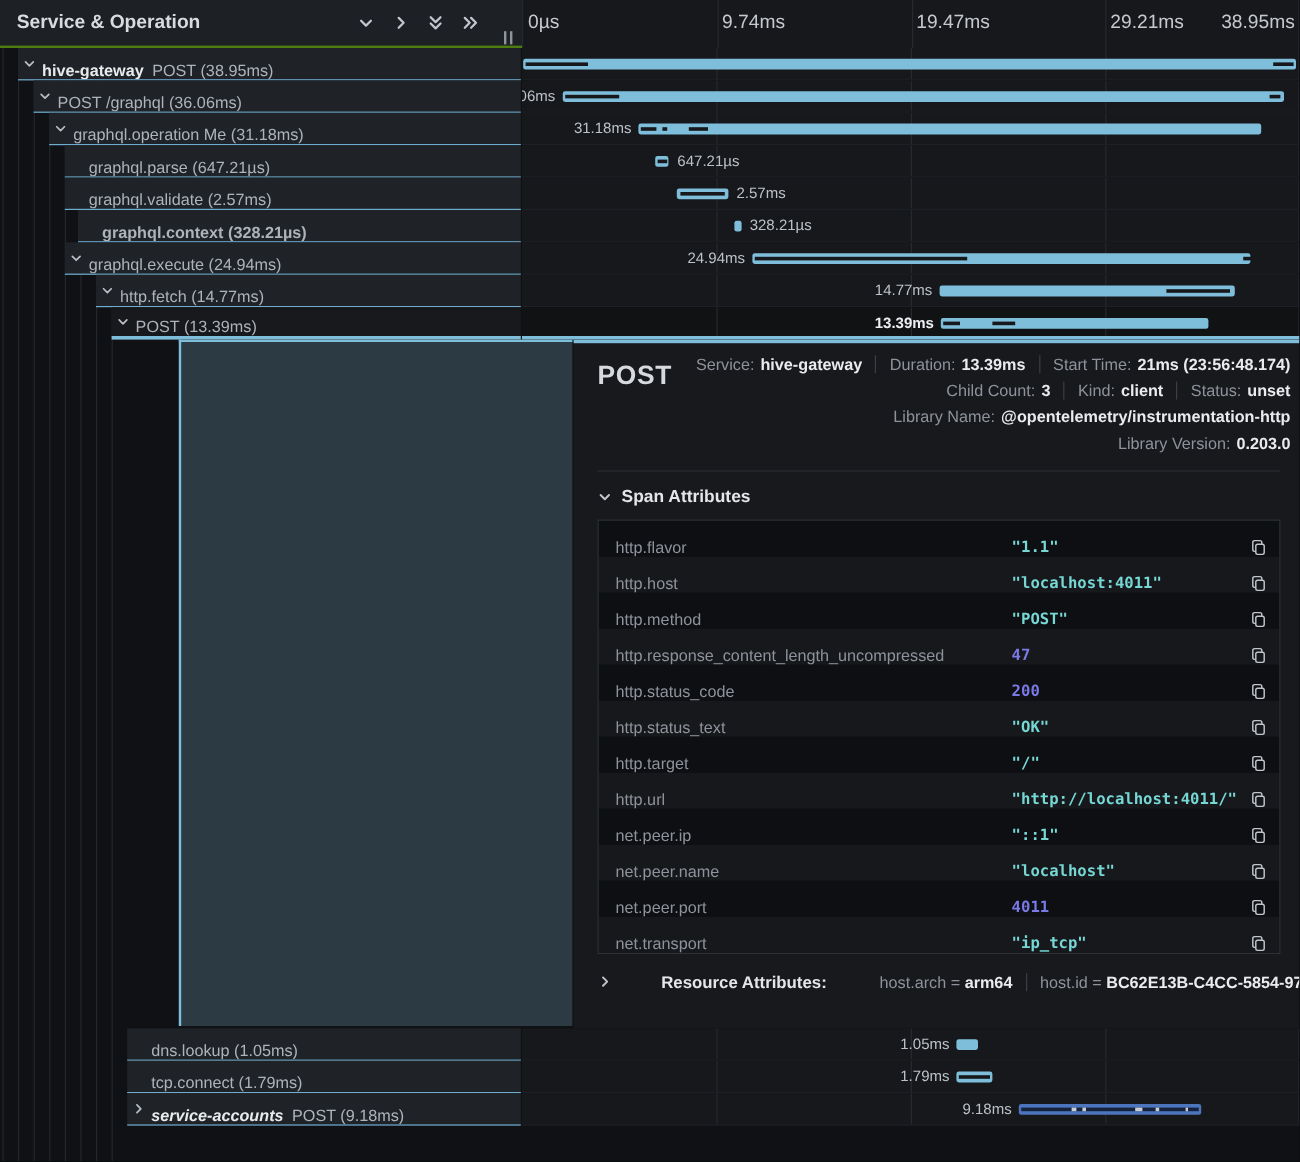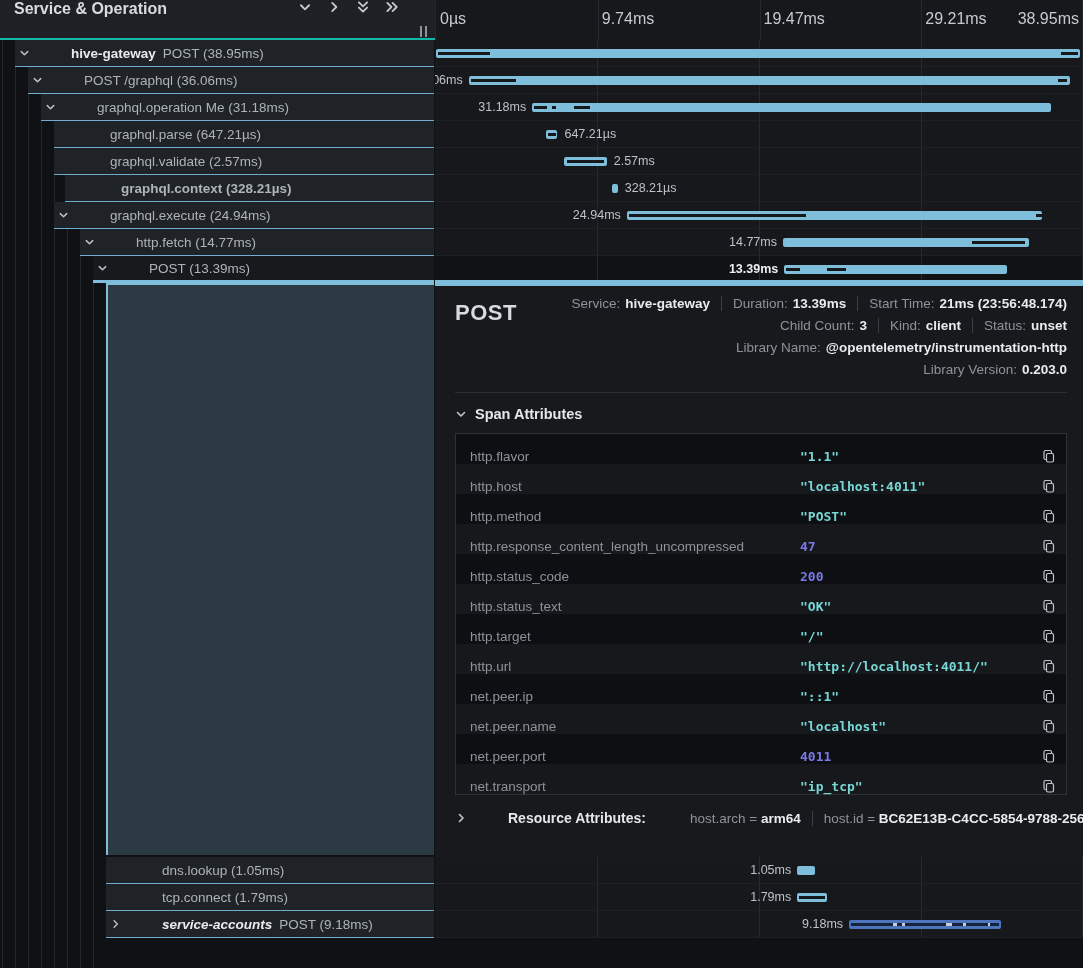--- a/index.html
+++ b/index.html
@@ -2,59 +2,59 @@
 <html><head>
 <meta charset="utf-8">
 <style>
   html,body { margin:0; padding:0; background:#0b0c0e; }
   .app { position:relative; width:1083px; height:968px; background:#101114;
          font-family:"Liberation Sans", sans-serif; overflow:hidden; color:#dfe2e6; }
 
   
   .header-row { display:flex; height:40px; }
   .left-header { width:435px; background:#1d2025; position:relative; box-sizing:border-box;
-                 border-bottom:2px solid #14b8a6; display:flex; align-items:flex-start; }
+                 border-bottom:2px solid #4d7c0f; display:flex; align-items:center; }
   .left-header .title { font-size:16px; font-weight:bold; color:#d9dbdf; margin-left:14px; flex:1; }
   .hdr-icons { display:flex; gap:15px; margin-right:36px; align-items:center; }
   .hdr-icon { color:#c3c7cd; cursor:pointer; display:flex; }
   .drag { position:absolute; right:8px; bottom:1px; display:flex; gap:3px; }
   .drag i { width:2px; height:11px; background:#8f949b; display:block; }
   .tl-header { flex:1; background:#16181c; position:relative; box-sizing:border-box; border-left:1px solid #24272c; }
   .tick { position:absolute; top:10px; font-size:16px; color:#c6c9ce; white-space:nowrap; padding-left:4px; }
   .tick.last { padding-left:0; padding-right:4px; }
 
   
   .body { position:relative; height:928px; }
   .guides { position:absolute; left:0; top:0; width:435px; height:100%; }
   .guide { position:absolute; top:0; bottom:0; width:1px; background:#24272b; }
 
   .row { display:flex; height:27px; position:relative; }
   .row-left { width:435px; position:relative; box-sizing:border-box; }
   .row-left-bg { position:absolute; top:0; bottom:0; right:1px; background:#1f2328;
                  border-bottom:1px solid #6fadd0; box-sizing:border-box;
-                 display:flex; align-items:center; cursor:pointer;padding-left:36px; }
+                 display:flex; align-items:flex-end; cursor:pointer; }
   .tree-chevron { position:absolute; left:4px; top:50%; transform:translateY(-50%); color:#b9bec5; display:flex; }
   .tree-text { padding-left:20px; font-size:13.5px; color:#aeb3ba; white-space:nowrap; overflow:hidden; }
   .svc { font-weight:bold; color:#e8eaeb; margin-right:7px; }
   .svc.it { font-style:italic; }
   .row-right { flex:1; position:relative; background:#16181c; box-sizing:border-box;
                border-bottom:1px solid #1d2024; overflow:hidden; }
   .grid { position:absolute; top:0; bottom:0; width:1px; background:#26292e; }
   .bar { position:absolute; top:9px; height:9px; border-radius:2px; background:#7fbeda; cursor:pointer; }
   .bar.blue { background:#4c75bd; }
   .stripe { position:absolute; top:12px; height:3px; background:#16181b; }
   .stripe.navy { background:#15233d; }
   .stripe.dash { background:#c9cdd3; }
   .bar-label { position:absolute; top:0; line-height:26px; font-size:12.5px; color:#bdc2c9; white-space:nowrap; }
   .bar-label.bold { font-weight:bold; color:#eceef1; }
   .row.selected .row-left-bg { background:#17191d; border-bottom:3px solid #7fbeda; }
   .row.selected .row-right { background:#101214; border-bottom:3px solid #7fbeda; }
 
   
-  .detail-region { display:flex; height:574px; }
+  .detail-region { display:flex; height:574px;padding-left:43px; }
   .left-gutter { width:435px; position:relative; }
   .expand-block { position:absolute; left:106px; right:1px; top:0; bottom:2px; background:#2b3a43;
                   border-left:2px solid #7fbeda; border-top:2px solid #7fbeda; box-sizing:border-box; }
   .detail-panel { flex:1; background:#17191d; border-top:3px solid #7fbeda; box-sizing:border-box;
                   padding:10px 16px 0 20px; position:relative; overflow:hidden; }
   .detail-head { display:flex; align-items:flex-start; }
   .detail-title { font-size:22px; font-weight:bold; color:#d6d9dd; letter-spacing:.5px; padding-top:4px; }
   .meta { flex:1; margin-left:20px; }
   .meta-line { display:flex; justify-content:flex-end; align-items:center; font-size:13.5px;
                color:#8e939b; margin-bottom:7px; white-space:nowrap; }

